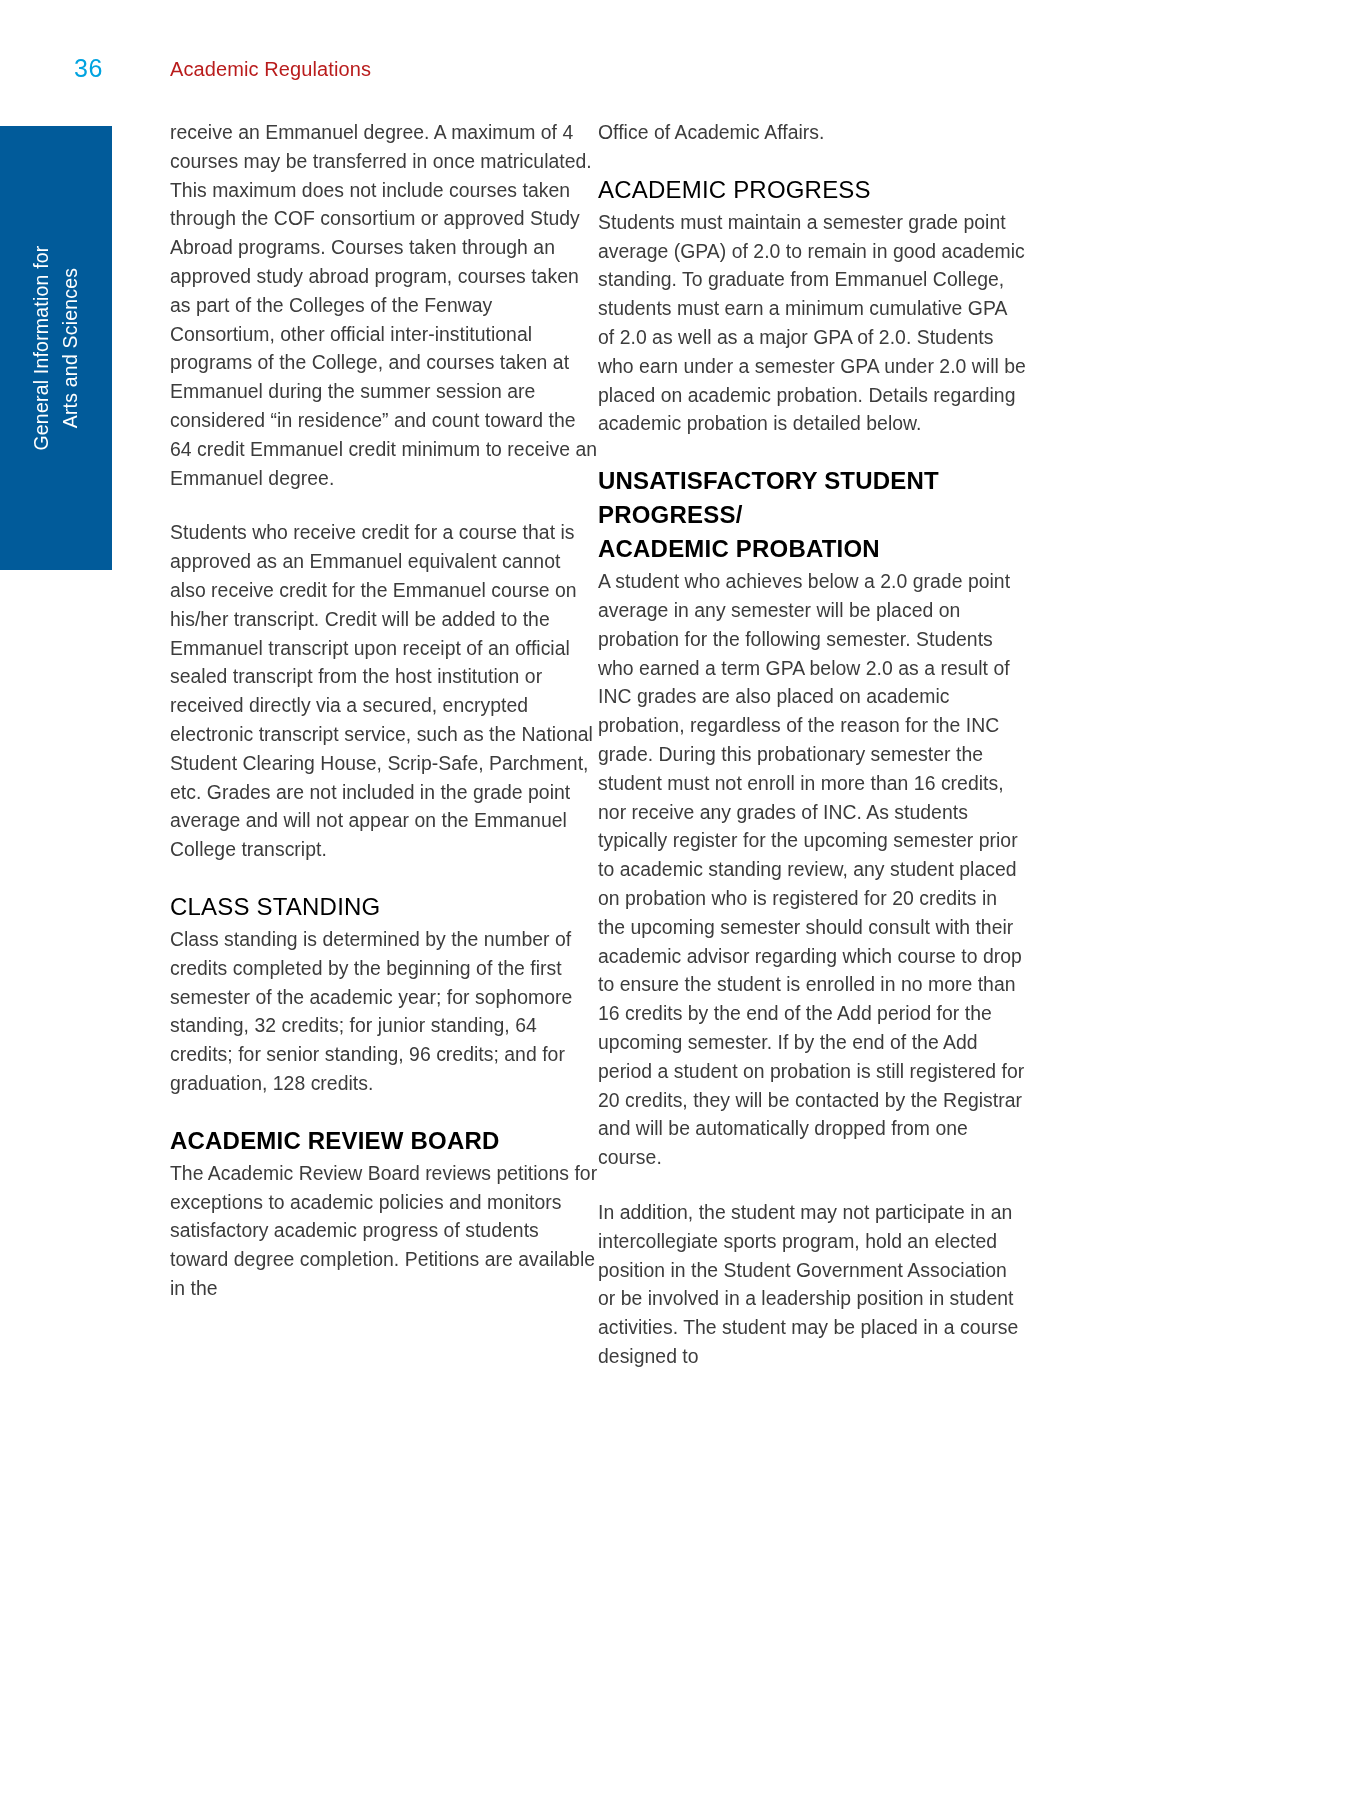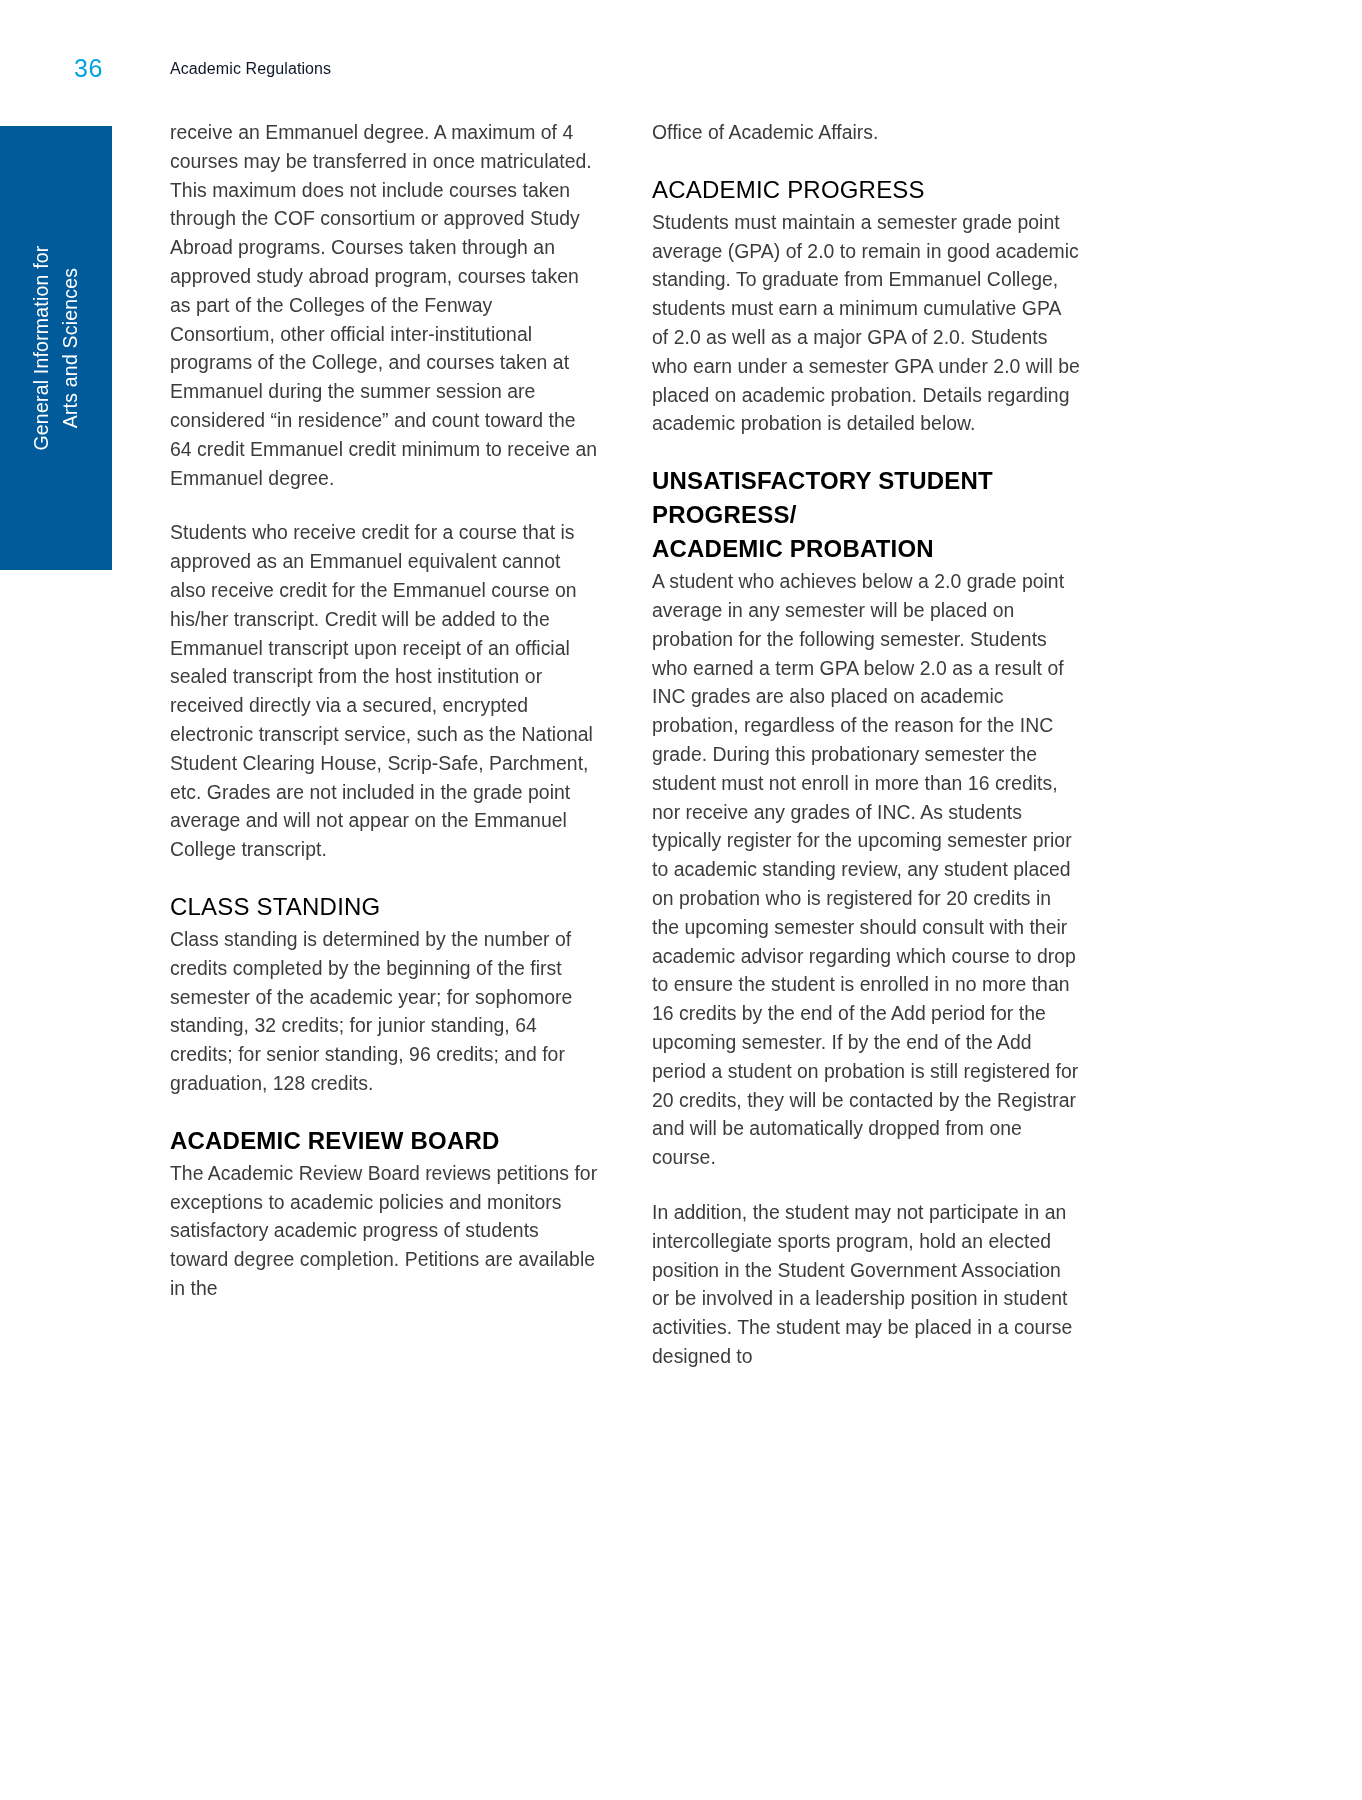--- a/index.html
+++ b/index.html
@@ -30,22 +30,22 @@
     top: 0;
     font-size: 25px;
     color: #00a3e0;
     letter-spacing: 0.5px;
     line-height: 32px;
   }
   .header-title {
     position: absolute;
     left: 170px;
     top: 3px;
-    font-size: 16px;
-    color: #0f172a;
+    font-size: 20px;
+    color: #b91c1c;
     line-height: 28px;
     letter-spacing: 0.1px;
   }
 
   
   .side-tab {
     position: absolute;
     left: 0;
     top: 126px;
     width: 112px;
@@ -67,21 +67,20 @@
   }
   .side-tab-label .l2 { display: block; }
 
   
   .columns {
     position: absolute;
     left: 170px;
     top: 118px;
     width: 1020px;
     display: flex;
-    gap: 54px;
   }
   .col {
     width: 428px;
   }
 
   p.body {
     margin: 0 0 26px 0;
     font-size: 19.4px;
     line-height: 28.8px;
     color: #3c3c3c;

